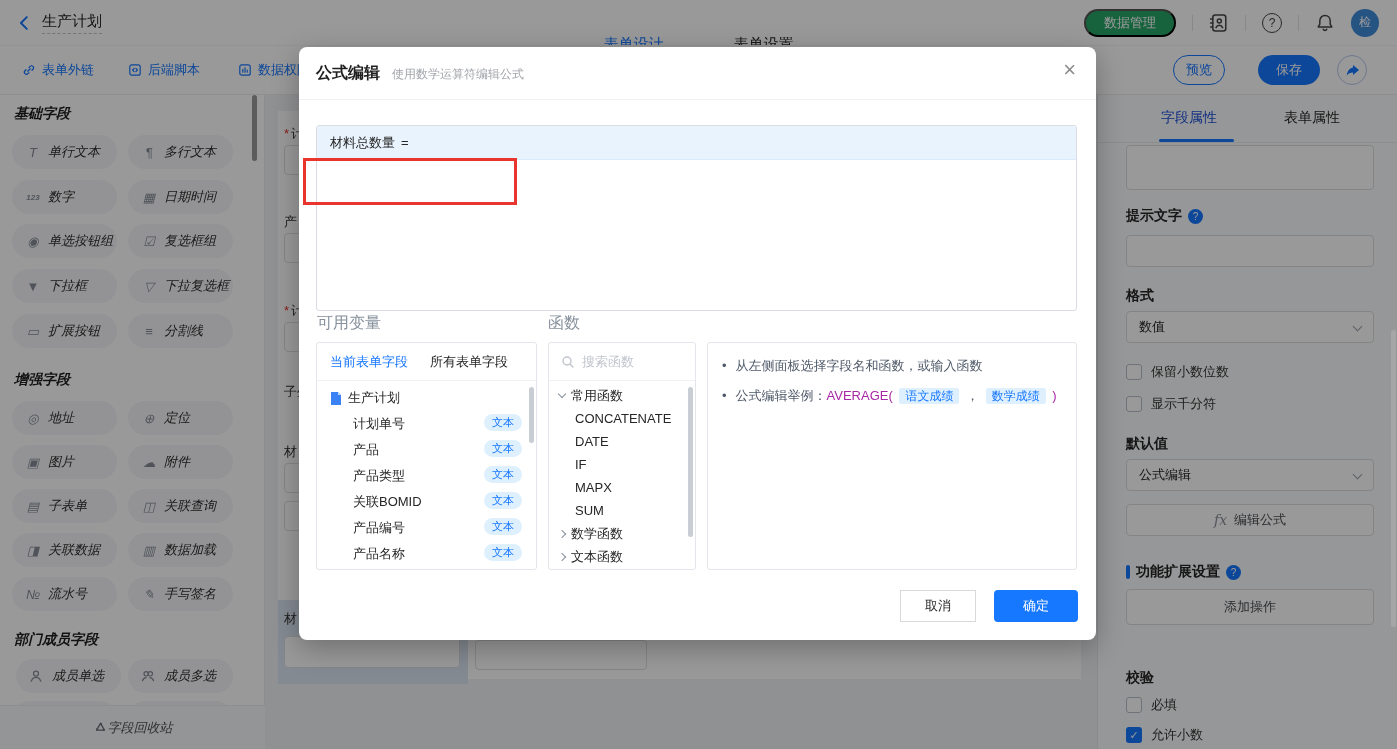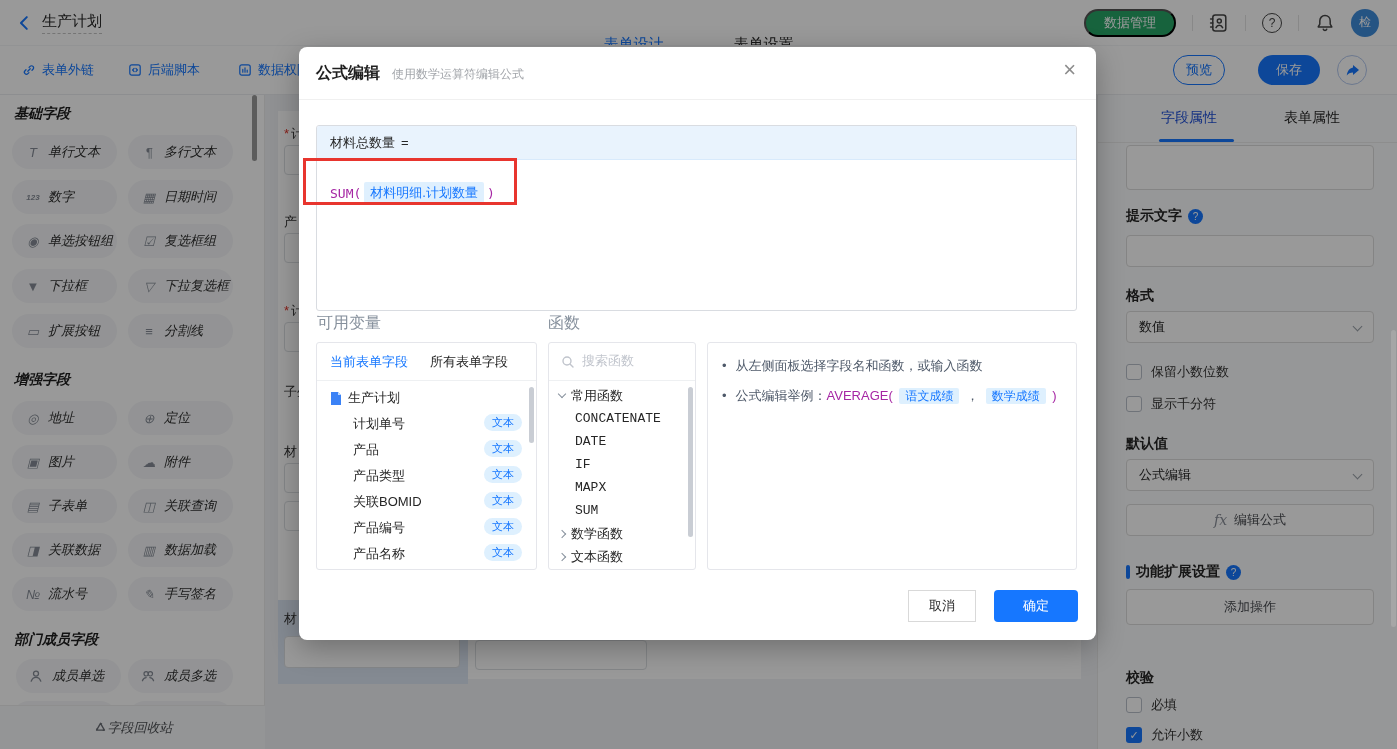--- a/index.html
+++ b/index.html
@@ -77,21 +77,21 @@
   .fbox { position:absolute; left:17px; top:78px; width:761px; height:186px; border:1px solid #d9dce1; border-radius:3px; overflow:hidden; }
   .fbox-head { height:34px; background:#e9f3fd; border-bottom:1px solid #d8eafc; display:flex; align-items:center; padding-left:13px; gap:6px; font-size:13px; color:#262626; }
   .fbox-body { padding:22px 13px; display:flex; align-items:center; }
   .mono { font-family:"DejaVu Sans Mono",monospace; font-size:13px; color:#a626a4; }
   .chip { font-size:13px; color:#1677ff; background:#dff0fe; border-radius:2px; padding:2px 6px; margin:0 3px; cursor:pointer; }
   .redbox { position:absolute; left:4px; top:111px; width:214px; height:47px; border:3px solid #e8352e; z-index:5; pointer-events:none; }
 
   .seclabel { position:absolute; top:266px; font-size:16px; color:#86909c; }
   .lbox { position:absolute; top:295px; height:228px; border:1px solid #e5e6eb; border-radius:3px; background:#fff; overflow:hidden; }
   .varbox { left:17px; width:221px; }
-  .funcbox { left:249px; width:148px;font-family:Liberation Mono, monospace; }
+  .funcbox { left:249px; width:148px; }
   .infobox { position:absolute; left:408px; top:295px; width:370px; height:228px; border:1px solid #e5e6eb; border-radius:3px; background:#fff; padding:12px 14px; }
   .vtabs { height:38px; display:flex; align-items:center; padding:0 13px; gap:22px; border-bottom:1px solid #eef0f2; }
   .vtab { font-size:13px; color:#262626; cursor:pointer; white-space:nowrap; }
   .vtab.active { color:#1677ff; }
   .vlist { padding-top:4px; }
   .vrow { position:relative; height:26px; display:flex; align-items:center; padding-left:36px; font-size:13px; color:#262626; cursor:pointer; }
   .vrow.root { padding-left:13px; gap:6px; }
   .tchip { position:absolute; right:14px; top:3px; font-size:11px; color:#1677ff; background:#def0fe; border-radius:9px; padding:1px 8px; }
   .searchrow { height:38px; display:flex; align-items:center; gap:7px; padding:0 12px; border-bottom:1px solid #eef0f2; }
   .searchrow input { border:none; outline:none; width:95px; font-size:13px; font-family:inherit; color:#262626; }
@@ -100,21 +100,21 @@
   .frow { height:23px; display:flex; align-items:center; gap:6px; padding-left:10px; font-size:13px; color:#262626; cursor:pointer; }
   .frow.item { padding-left:26px; }
   .chev { width:6px; height:6px; border-right:1.3px solid #86909c; border-bottom:1.3px solid #86909c; flex:none; }
   .chev.down { transform:rotate(45deg); margin-top:-3px; }
   .chev.right { transform:rotate(-45deg); }
   .thumb { position:absolute; right:2px; width:5px; background:#c9cdd4; border-radius:3px; }
   .tipline { display:flex; align-items:flex-start; font-size:13px; color:#4e5969; line-height:22px; }
   .bullet { margin-right:9px; }
   .purple { color:#a626a4; }
   .chip-sm { font-size:12px; color:#1677ff; background:#def0fe; border-radius:2px; padding:1px 6px; margin:0 3px; cursor:pointer; }
-  .m-cancel { position:absolute; right:120px; top:543px; width:68px; height:32px; background:#fff; border:1px solid #d9d9d9; border-radius:0; font-size:13px; color:#262626; display:flex; align-items:center; justify-content:center; cursor:pointer; }
+  .m-cancel { position:absolute; right:120px; top:543px; width:76px; height:32px; background:#fff; border:1px solid #d9d9d9; border-radius:0; font-size:13px; color:#262626; display:flex; align-items:center; justify-content:center; cursor:pointer; }
   .m-ok { position:absolute; right:18px; top:543px; width:84px; height:32px; background:#1677ff; border:none; border-radius:4px; font-size:13px; color:#fff; display:flex; align-items:center; justify-content:center; cursor:pointer; }
   svg { display:block; }
 </style>
 </head>
 <body>
 
 <div class="page">
 
   <header class="topbar">
     <div class="tb-left">
@@ -390,25 +390,20 @@
       <span class="m-sub">使用数学运算符编辑公式</span>
     </div>
     <span class="m-close">×</span>
     <div class="m-div"></div>
 
     <div class="fbox">
       <div class="fbox-head">
         <span>材料总数量</span>
         <span>=</span>
       </div>
-      <div class="fbox-body">
-        <span class="mono">SUM(</span>
-        <span class="chip">材料明细.计划数量</span>
-        <span class="mono">)</span>
-      </div>
     </div>
     <div class="redbox"></div>
 
     <span class="seclabel" style="left:18px">可用变量</span>
     <span class="seclabel" style="left:249px">函数</span>
 
     <div class="lbox varbox">
       <div class="vtabs">
         <span class="vtab active">当前表单字段</span>
         <span class="vtab">所有表单字段</span>

